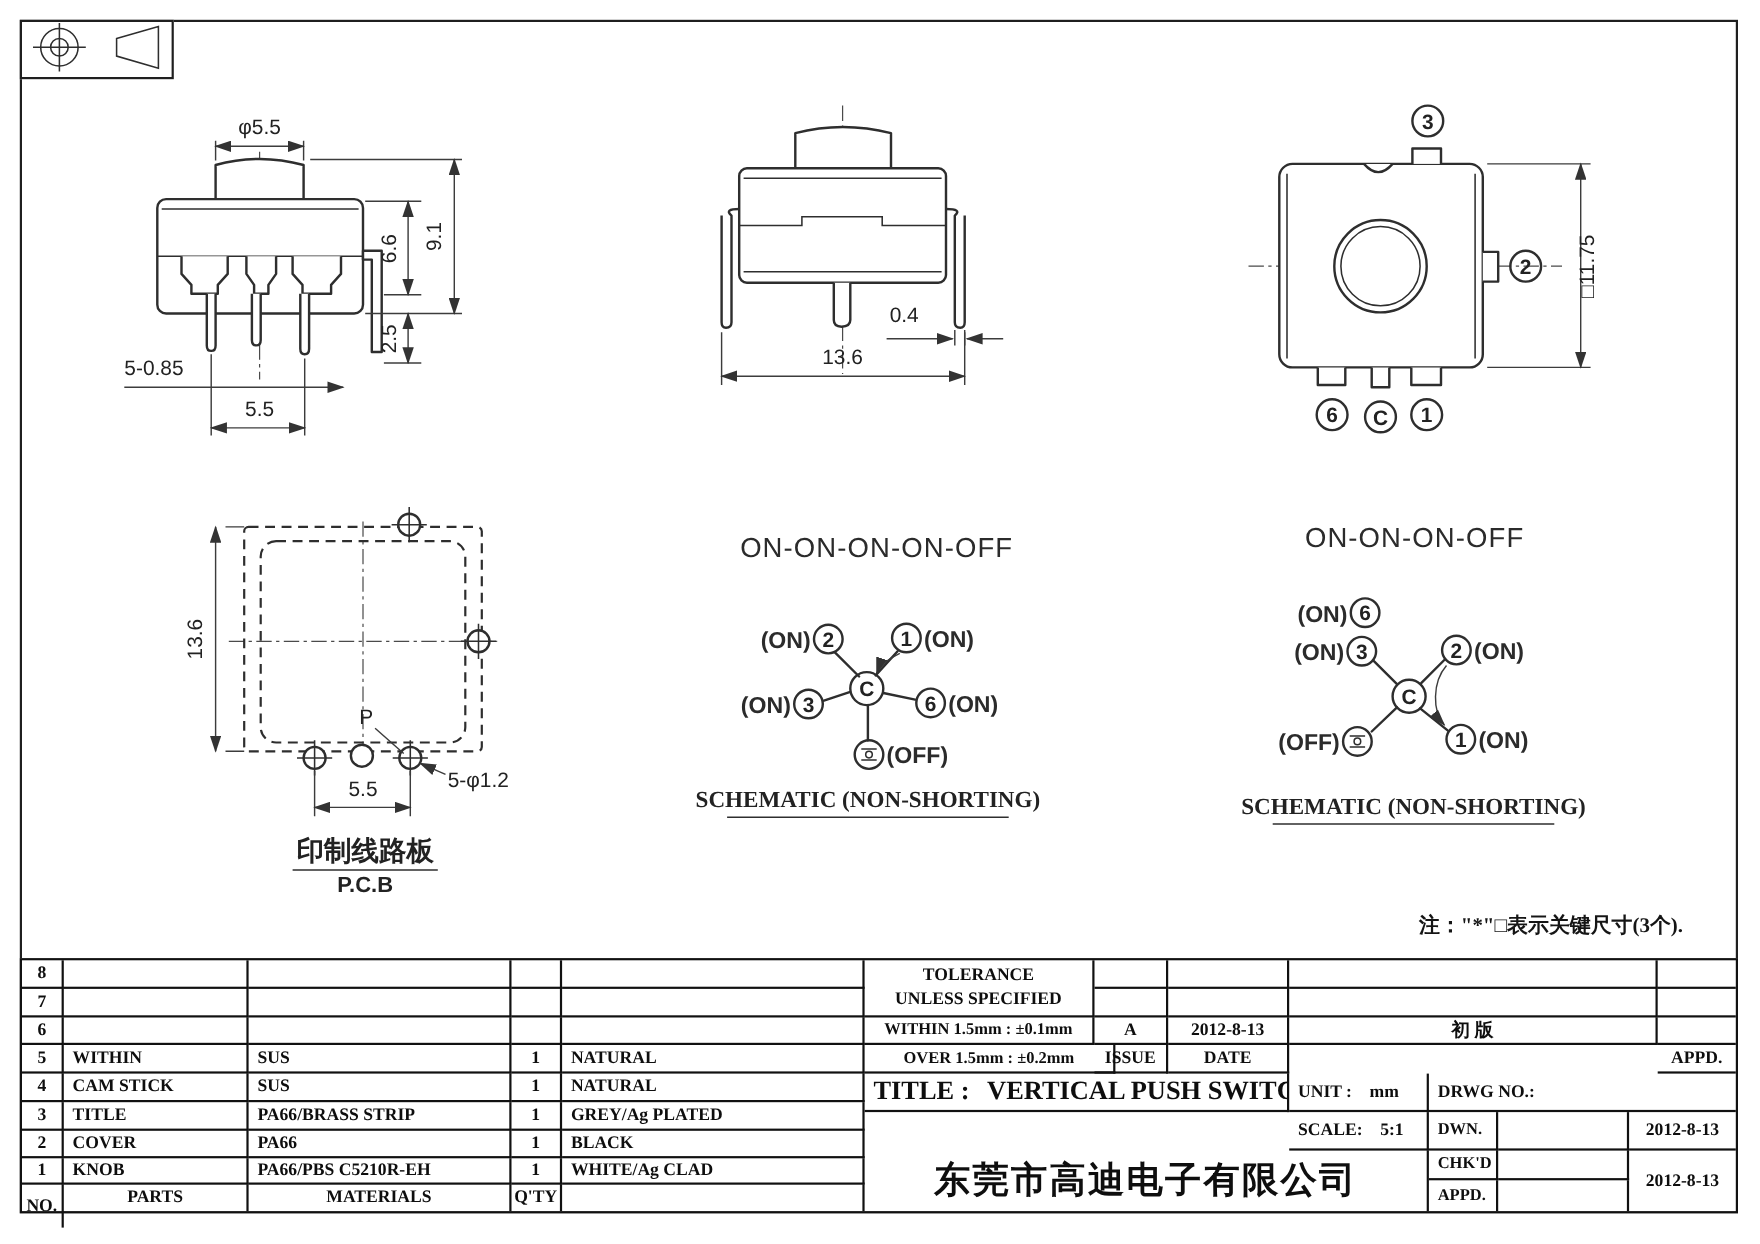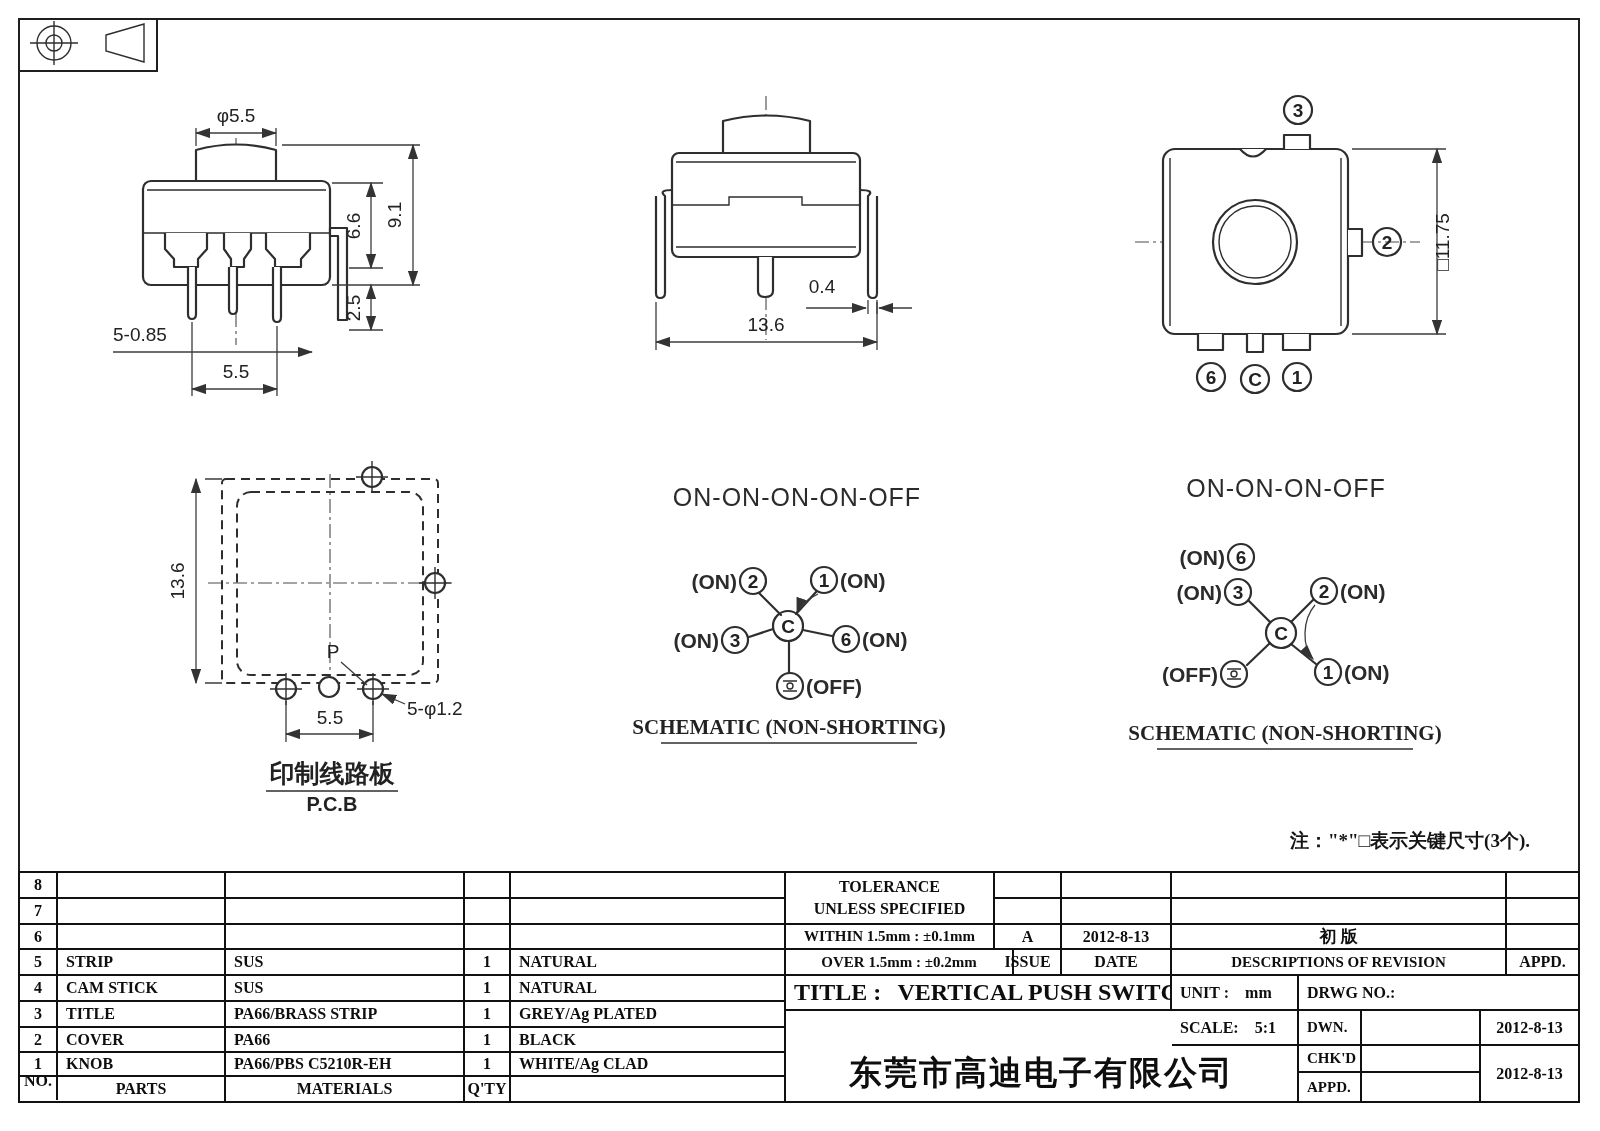--- a/index.html
+++ b/index.html
@@ -273,21 +273,21 @@
     <div class="cell center" style="left:445px;top:26px;width:46px;height:26px"></div>
     <div class="cell left" style="left:491px;top:26px;width:275px;height:26px"></div>
 
     <div class="cell center" style="left:0;top:52px;width:38px;height:25px">6</div>
     <div class="cell left" style="left:38px;top:52px;width:168px;height:25px"></div>
     <div class="cell left" style="left:206px;top:52px;width:239px;height:25px"></div>
     <div class="cell center" style="left:445px;top:52px;width:46px;height:25px"></div>
     <div class="cell left" style="left:491px;top:52px;width:275px;height:25px"></div>
 
     <div class="cell center" style="left:0;top:77px;width:38px;height:26px">5</div>
-    <div class="cell left" style="left:38px;top:77px;width:168px;height:26px">STRIP</div>
+    <div class="cell left" style="left:38px;top:77px;width:168px;height:26px">WITHIN</div>
     <div class="cell left" style="left:206px;top:77px;width:239px;height:26px">SUS</div>
     <div class="cell center" style="left:445px;top:77px;width:46px;height:26px">1</div>
     <div class="cell left" style="left:491px;top:77px;width:275px;height:26px">NATURAL</div>
 
     <div class="cell center" style="left:0;top:103px;width:38px;height:26px">4</div>
     <div class="cell left" style="left:38px;top:103px;width:168px;height:26px">CAM STICK</div>
     <div class="cell left" style="left:206px;top:103px;width:239px;height:26px">SUS</div>
     <div class="cell center" style="left:445px;top:103px;width:46px;height:26px">1</div>
     <div class="cell left" style="left:491px;top:103px;width:275px;height:26px">NATURAL</div>
 
@@ -302,21 +302,21 @@
     <div class="cell left" style="left:206px;top:155px;width:239px;height:25px">PA66</div>
     <div class="cell center" style="left:445px;top:155px;width:46px;height:25px">1</div>
     <div class="cell left" style="left:491px;top:155px;width:275px;height:25px">BLACK</div>
 
     <div class="cell center" style="left:0;top:180px;width:38px;height:24px">1</div>
     <div class="cell left" style="left:38px;top:180px;width:168px;height:24px">KNOB</div>
     <div class="cell left" style="left:206px;top:180px;width:239px;height:24px">PA66/PBS C5210R-EH</div>
     <div class="cell center" style="left:445px;top:180px;width:46px;height:24px">1</div>
     <div class="cell left" style="left:491px;top:180px;width:275px;height:24px">WHITE/Ag CLAD</div>
 
-    <div class="cell center no-b" style="left:0;top:188px;width:38px;height:39px">NO.</div>
+    <div class="cell center no-b" style="left:0;top:204px;width:38px;height:39px">NO.</div>
     <div class="cell center no-b" style="left:38px;top:204px;width:168px;height:24px">PARTS</div>
     <div class="cell center no-b" style="left:206px;top:204px;width:239px;height:24px">MATERIALS</div>
     <div class="cell center no-b" style="left:445px;top:204px;width:46px;height:24px">Q'TY</div>
     <div class="cell center no-b" style="left:491px;top:204px;width:275px;height:24px"></div>
 
     <div class="cell center tol2" style="left:766px;top:0;width:209px;height:52px">
       <span>TOLERANCE</span>
       <span>UNLESS  SPECIFIED</span>
     </div>
     <div class="cell center" style="left:766px;top:52px;width:209px;height:25px;font-size:15px">WITHIN 1.5mm : ±0.1mm</div>
@@ -328,21 +328,20 @@
     <div class="cell center" style="left:975px;top:77px;width:67px;height:26px">ISSUE</div>
 
     <div class="cell" style="left:1042px;top:0;width:110px;height:26px"></div>
     <div class="cell" style="left:1042px;top:26px;width:110px;height:26px"></div>
     <div class="cell center" style="left:1042px;top:52px;width:110px;height:25px">2012-8-13</div>
     <div class="cell center" style="left:1042px;top:77px;width:110px;height:26px">DATE</div>
 
     <div class="cell" style="left:1152px;top:0;width:335px;height:26px"></div>
     <div class="cell" style="left:1152px;top:26px;width:335px;height:26px"></div>
     <div class="cell center" style="left:1152px;top:52px;width:335px;height:25px;font-size:17px">初  版</div>
-    <div class="cell center" style="left:1152px;top:77px;width:335px;height:26px;font-size:15px">DESCRIPTIONS  OF  REVISION</div>
 
     <div class="cell no-r" style="left:1487px;top:0;width:71px;height:26px"></div>
     <div class="cell no-r" style="left:1487px;top:26px;width:71px;height:26px"></div>
     <div class="cell no-r" style="left:1487px;top:52px;width:71px;height:25px"></div>
     <div class="cell center no-r" style="left:1487px;top:77px;width:71px;height:26px">APPD.</div>
 
     <div class="cell left" style="left:766px;top:103px;width:386px;height:35px;font-size:24px">
       <span class="gap">
         <span>TITLE :</span>
         <span>VERTICAL PUSH SWITCH</span>

